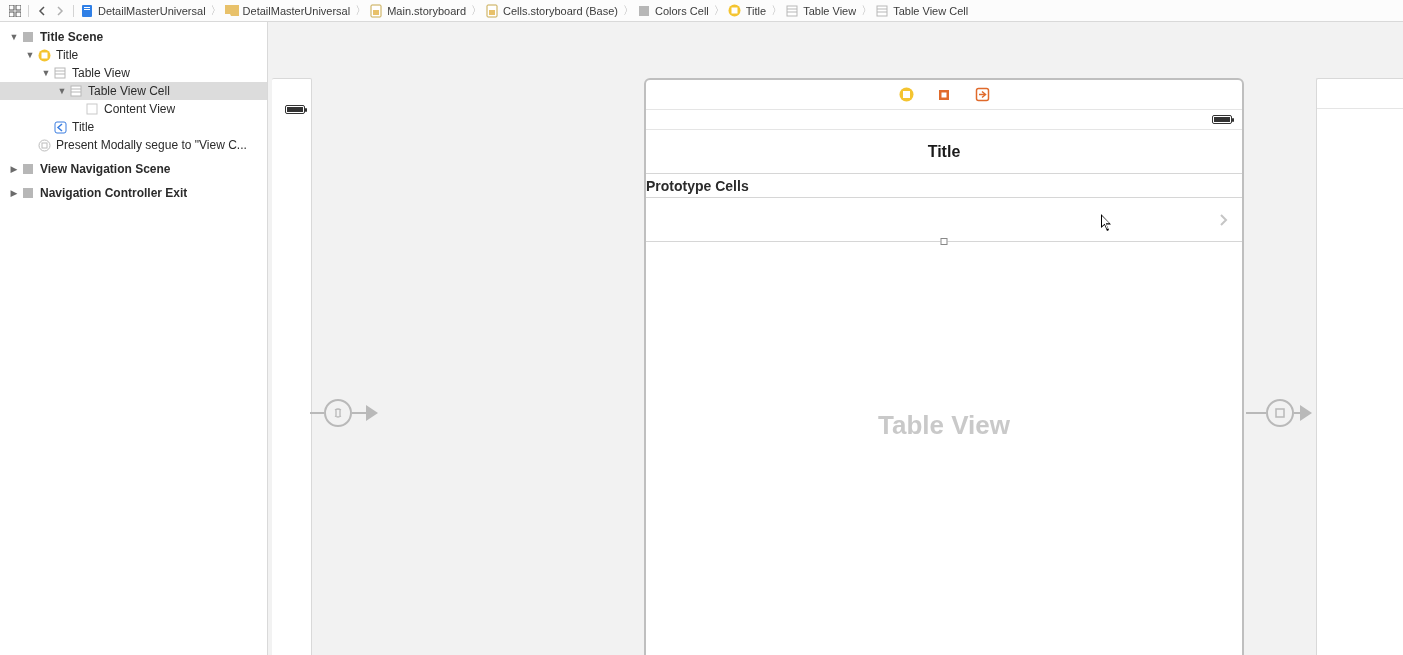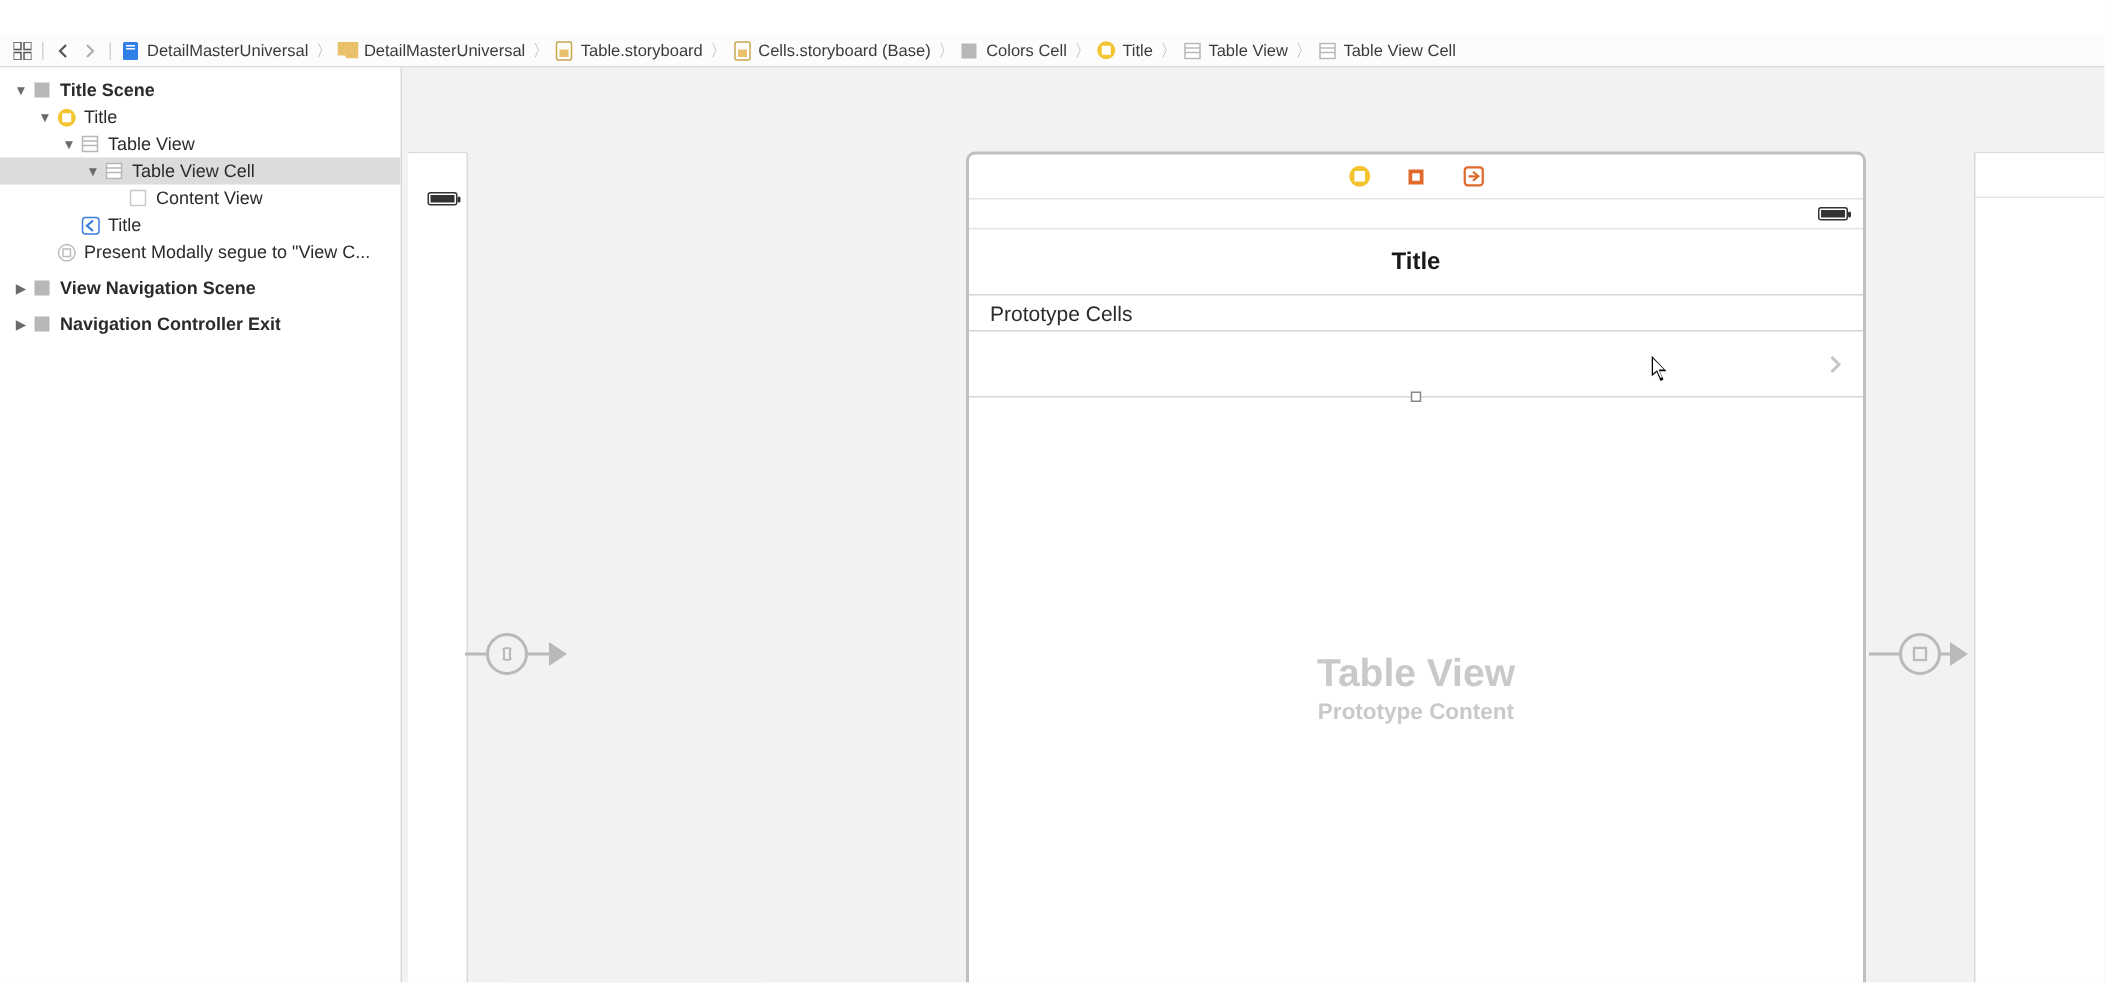--- a/index.html
+++ b/index.html
@@ -1,20 +1,20 @@
 <!DOCTYPE html>
 <html><head>
 <meta charset="utf-8">
 <style>
   * { box-sizing: border-box; margin: 0; padding: 0; }
   html, body { width: 1403px; height: 655px; font-family: -apple-system, "Helvetica Neue", Arial, sans-serif; font-size: 12px; color: #2b2b2b; background: #fff; overflow: hidden; }
   body { display: flex; flex-direction: column; }
 
   
-  .jumpbar { height: 22px; display: flex; align-items: center; border-bottom: 1px solid #d9d9d9; padding-left: 6px; padding-right: 6px; font-size: 11px; color: #3b3b3b; background: #fcfcfc; margin-top: 23px; }
+  .jumpbar { height: 22px; display: flex; align-items: center; border-bottom: 1px solid #d9d9d9; padding-left: 6px; padding-right: 6px; font-size: 11px; color: #3b3b3b; background: #fcfcfc; }
   .jb-btn { display: flex; align-items: center; justify-content: center; width: 18px; height: 16px; color: #4a4a4a; }
   .jb-sep { width: 1px; height: 12px; background: #d3d3d3; margin: 0 4px; }
   .crumb { display: flex; align-items: center; padding: 0 4px 0 2px; height: 20px; white-space: nowrap; }
   .crumb .ci { width: 14px; height: 14px; margin-right: 4px; display: flex; align-items: center; justify-content: center; }
   .chev { color: #b0b0b0; padding: 0 1px; }
   svg { display: block; }
 
   
   .ic-doc-blue { fill: #2f7fe6; }
   .ic-folder { fill: #e8c16a; }
@@ -49,21 +49,21 @@
 
   .main-scene { position: absolute; left: 376px; top: 56px; width: 600px; height: 600px; background: #fff; border: 2px solid #bfbfbf; border-radius: 6px; }
   .iconrow { height: 30px; border-bottom: 1px solid #e5e5e5; display: flex; align-items: center; justify-content: center; gap: 22px; }
   .ib { width: 16px; height: 16px; display:flex; align-items:center; justify-content:center; }
 
   .device-status { height: 20px; border-bottom: 1px solid #e5e5e5; display:flex; align-items:center; justify-content:flex-end; padding-right:10px; }
 
   .navbar { height: 44px; border-bottom: 1px solid #d6d6d6; display:flex; align-items:center; justify-content:center; }
   .navbar .ttl { font-weight: 600; font-size: 16px; color: #1a1a1a; }
 
-  .proto-hdr { height: 24px; border-bottom: 1px solid #d6d6d6; display:flex; align-items:center; padding-left:14px; font-size:14px; font-weight:400; color:#2b2b2b; }
+  .proto-hdr { height: 24px; border-bottom: 1px solid #d6d6d6; display:flex; align-items:center; font-size:14px; font-weight:700; color:#2b2b2b; }
 
   .cell { height: 44px; border-bottom: 1px solid #d6d6d6; display:flex; align-items:center; justify-content:flex-end; padding-right:14px; position:relative; }
   .cell .disc { color:#c5c5c5; }
   .cell .handle { position:absolute; left:50%; bottom:-4px; width:7px; height:7px; background:#fff; border:1px solid #888; transform:translateX(-50%); }
 
   .placeholder { position:absolute; left:0; right:0; top:330px; text-align:center; color:#c9c9c9; }
   .placeholder .big { font-size:26px; font-weight:700; }
   .placeholder .small { font-size:15px; font-weight:600; margin-top:2px; }
 
   
@@ -126,21 +126,21 @@
   </div>
   <span class="chev">〉</span>
 
   <div class="crumb">
     <span class="ci">
         <svg width="12" height="14">
           <rect x="1" y="1" width="10" height="12" rx="1" fill="#fff" stroke="#c7a84d"></rect>
           <rect x="3" y="6" width="6" height="5" fill="#e8c16a"></rect>
         </svg>
       </span>
-    <span class="lbl">Table.storyboard</span>
+    <span class="lbl">Main.storyboard</span>
   </div>
   <span class="chev">〉</span>
 
   <div class="crumb">
     <span class="ci">
         <svg width="12" height="14">
           <rect x="1" y="1" width="10" height="12" rx="1" fill="#fff" stroke="#c7a84d"></rect>
           <rect x="3" y="6" width="6" height="5" fill="#e8c16a"></rect>
         </svg>
       </span>
@@ -348,21 +348,20 @@
         <span class="disc">
           <svg width="9" height="14" viewBox="0 0 9 14">
               <polyline points="2,2 7,7 2,12" fill="none" stroke="#c5c5c5" stroke-width="2"></polyline>
             </svg>
         </span>
         <div class="handle"></div>
       </div>
 
       <div class="placeholder">
         <div class="big">Table View</div>
-        <div class="small">Prototype Content</div>
       </div>
 
     </div>
 
     <div class="segue" style="left:978px; top:377px;">
       <div class="seg-line" style="width:20px"></div>
       <div class="seg-circ">
         <svg width="14" height="14" viewBox="0 0 14 14">
             <rect x="3" y="3" width="8" height="8" fill="none" stroke="#b9b9b9" stroke-width="1.5"></rect>
           </svg>

